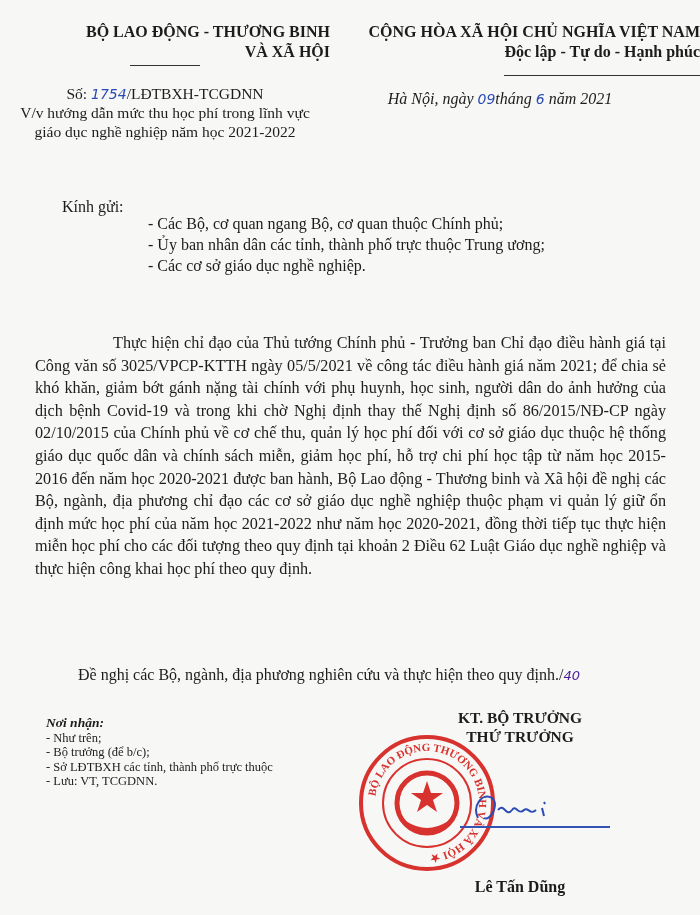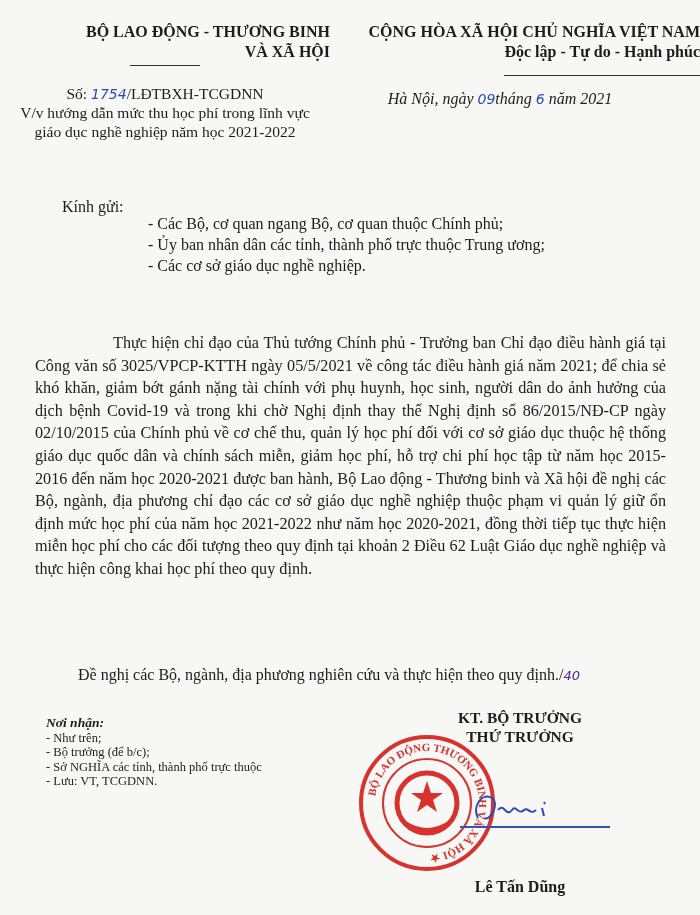--- a/index.html
+++ b/index.html
@@ -65,21 +65,21 @@
 </div>
 
 <div class="abs closing">
   <span>Đề nghị các Bộ, ngành, địa phương nghiên cứu và thực hiện theo quy định./</span><span class="tick">40</span>
 </div>
 
 <div class="abs noi">
   <div class="ttl">Nơi nhận:</div>
   <div>- Như trên;</div>
   <div>- Bộ trưởng (để b/c);</div>
-  <div>- Sở NGHĨA các tỉnh, thành phố trực thuộc</div>
+  <div>- Sở LĐTBXH các tỉnh, thành phố trực thuộc</div>
   <div>- Lưu: VT, TCGDNN.</div>
 </div>
 
 <div class="abs sign-title">
   <div>KT. BỘ TRƯỞNG</div>
   <div>THỨ TRƯỞNG</div>
 </div>
 
 <svg class="abs stamp" viewBox="0 0 140 140">
   <defs>

